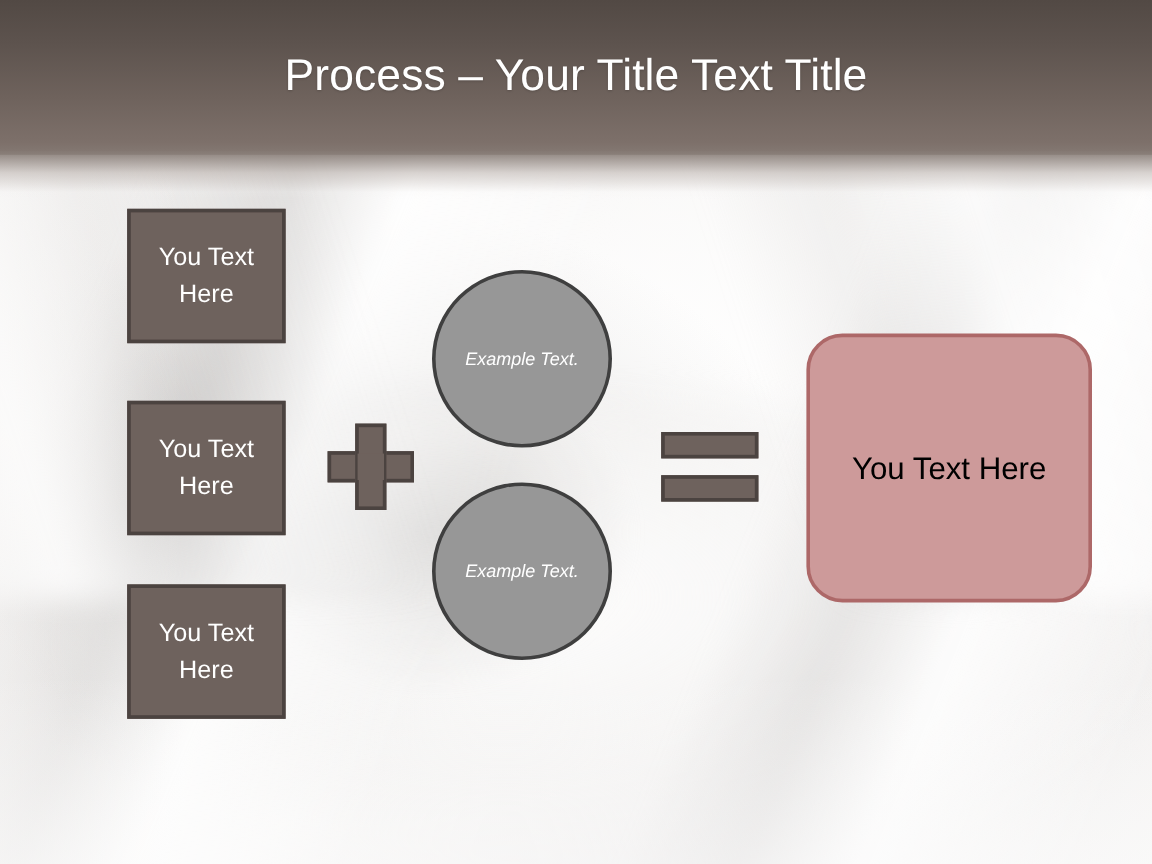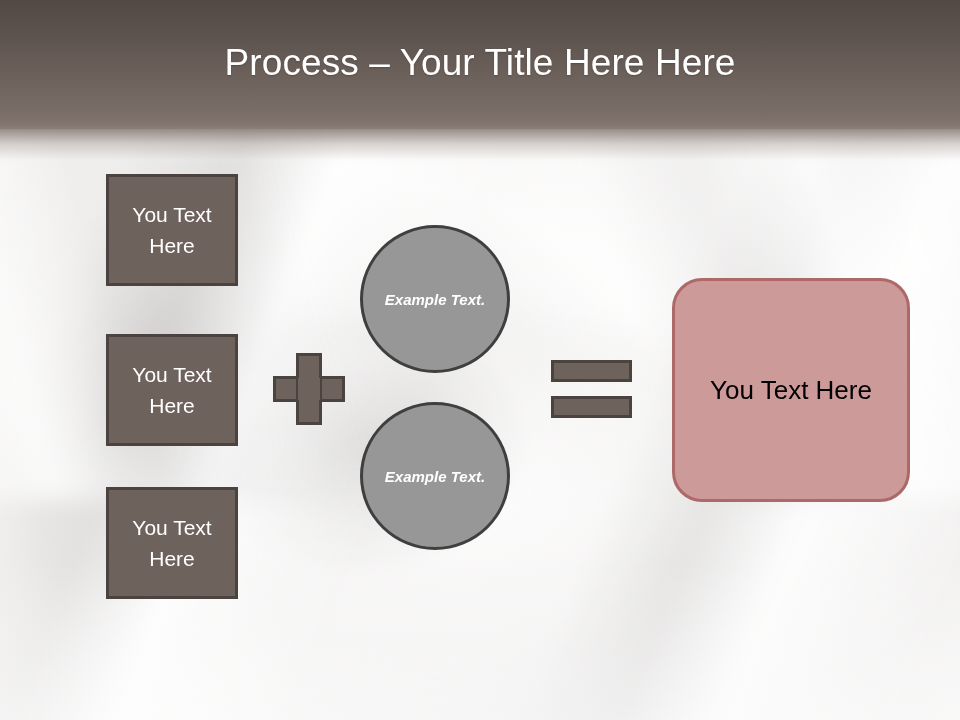--- a/index.html
+++ b/index.html
@@ -169,21 +169,21 @@
     border-radius: 50%;
     background: #979797;
     border: 3px solid #3f3f3f;
     box-sizing: border-box;
     display: flex;
     align-items: center;
     justify-content: center;
     color: #ffffff;
     font-size: 15px;
     line-height: 25px;
-    font-weight: bold;
+    font-weight: normal;
     font-style: italic;
     text-align: center;
   }
   .circle-1 { left: 360px; top: 225px; }
   .circle-2 { left: 360px; top: 402px; }
 
   
   .equals {
     position: absolute;
     left: 551px; top: 360px;
@@ -225,21 +225,21 @@
 
   <div class="bg-base"></div>
   <div class="bg-swirl-c"></div>
   <div class="bg-heart"></div>
   <div class="bg-swirl-a"></div>
   <div class="bg-swirl-b"></div>
   <div class="bg-vignette"></div>
 
   <div class="header">
     <div class="title">
-      <span class="t-bold">Process</span><span class="t-rest"> – Your Title Here Here</span>
+      <span class="t-bold">Process</span><span class="t-rest"> – Your Title Text Title</span>
     </div>
   </div>
   <div class="header-fade"></div>
 
   <div class="tbox tbox-1">
     <span>You Text Here</span>
   </div>
   <div class="tbox tbox-2">
     <span>You Text Here</span>
   </div>

